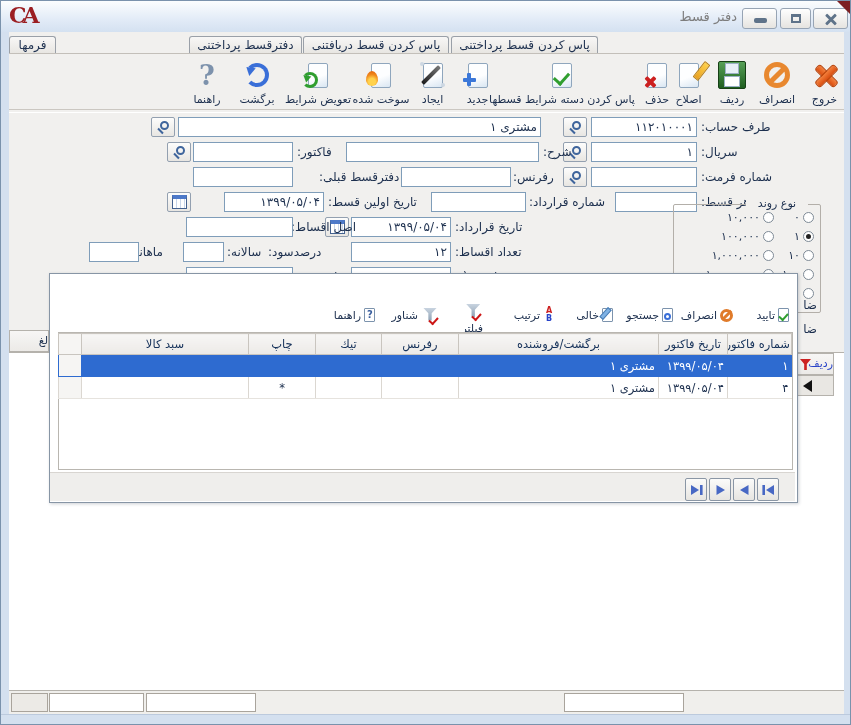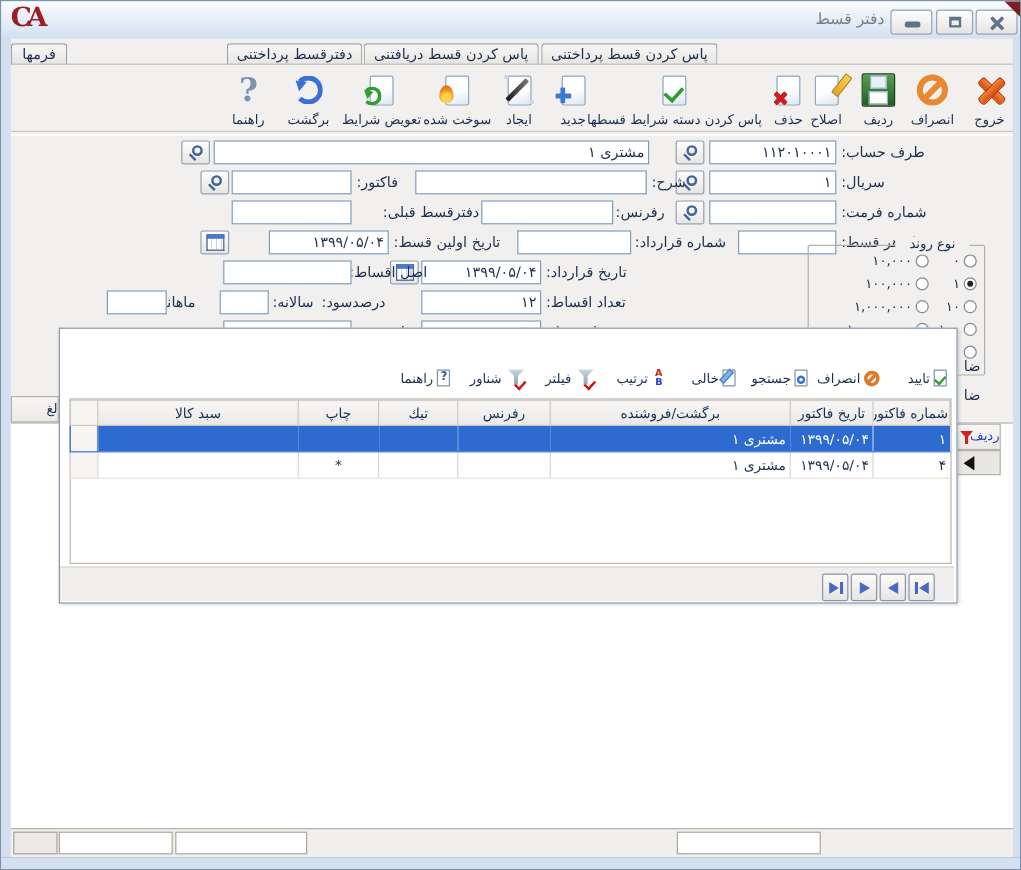--- a/index.html
+++ b/index.html
@@ -365,21 +365,21 @@
     <div class="dtool" style="right:184px;">
       <span class="mdoc">
           <span class="mpen"></span>
         </span>
       <span class="dlbl">خالی</span>
     </div>
     <div class="dtool" style="right:242px;">
       <span class="ab"></span>
       <span class="dlbl">ترتيب</span>
     </div>
-    <div class="dtool" style="right:302px;">
+    <div class="dtool" style="right:314px;flex-direction:column;">
       <span class="fwrap"><span class="funnel"></span><span class="fchk"></span></span>
       <span class="dlbl">فيلتر</span>
     </div>
     <div class="dtool" style="right:360px;">
       <span class="fwrap"><span class="funnel"></span><span class="fchk"></span></span>
       <span class="dlbl">شناور</span>
     </div>
     <div class="dtool" style="right:422px;">
       <span class="mdoc mq"></span>
       <span class="dlbl">راهنما</span>

